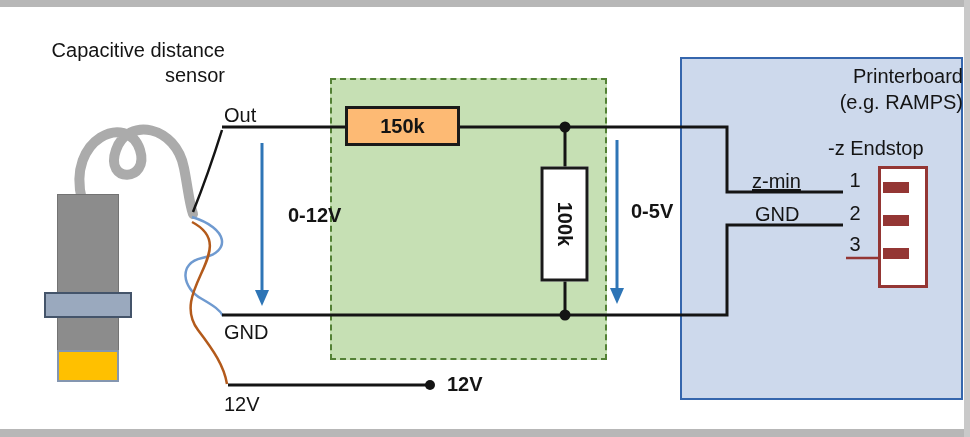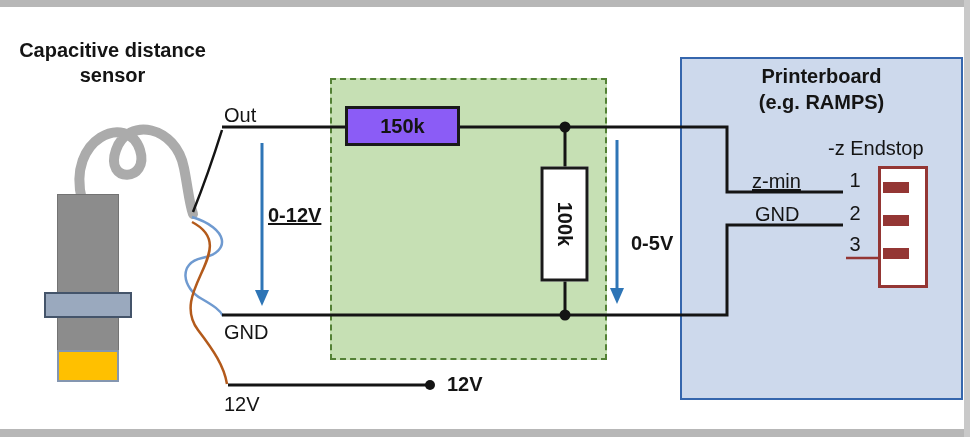--- a/index.html
+++ b/index.html
@@ -2,41 +2,41 @@
 <html><head>
 <meta charset="utf-8">
 <style>
   html,body { margin:0; padding:0; background:#e9e9e9; }
   .stage {
     position:relative; width:970px; height:437px; background:#ffffff;
     font-family:"Liberation Sans", sans-serif; color:#141414; overflow:hidden;
   }
   .lbl { position:absolute; font-size:20px; line-height:1.25; white-space:nowrap; }
   .bold { font-weight:bold; }
-  .center { text-align:center; white-space:normal;font-weight:bold; }
+  .center { text-align:right; white-space:normal; }
 
   .frame-strip { position:absolute; background:#b7b7b7; }
   .frame-top    { left:0; top:0; width:970px; height:7px; }
   .frame-bottom { left:0; bottom:0; width:970px; height:8px; }
   .frame-right  { right:0; top:0; width:6px; height:437px; background:#c9c9c9; }
 
   .pcb-box {
     position:absolute; left:330px; top:78px; width:277px; height:282px;
     background:#c6e0b4; border:2px dashed #538135; box-sizing:border-box;
   }
   .board-box {
     position:absolute; left:680px; top:57px; width:283px; height:343px;
     background:#cdd9ec; border:2px solid #3566ad; box-sizing:border-box;
   }
 
   .wire-layer { position:absolute; left:0; top:0; pointer-events:none; }
 
   .resistor-h {
     position:absolute; left:345px; top:106px; width:115px; height:40px;
-    background:#8b5cf6; border:3px solid #1a1a1a; box-sizing:border-box;
+    background:#fdba74; border:3px solid #1a1a1a; box-sizing:border-box;
     display:flex; align-items:center; justify-content:center;
     font-size:20px; font-weight:bold;
   }
   .resistor-v {
     position:absolute; left:507px; top:200px; width:115px; height:48px;
     transform:rotate(90deg);
     background:#ffffff; border:3px solid #1a1a1a; box-sizing:border-box;
     display:flex; align-items:center; justify-content:center;
     font-size:20px; font-weight:bold;
   }
@@ -114,22 +114,22 @@
   </div>
 
   <div class="lbl center" style="left:0; top:38px; width:225px;">Capacitive distance sensor</div>
 
 
   <div class="lbl" style="left:224px; top:103px;">Out</div>
   <div class="lbl" style="left:224px; top:320px;">GND</div>
   <div class="lbl" style="left:224px; top:392px;">12V</div>
   <div class="lbl bold" style="left:447px; top:372px;">12V</div>
 
-  <div class="lbl bold" style="left:268px; top:203px;text-decoration:underline;">0-12V</div>
-  <div class="lbl bold" style="left:631px; top:199px;margin-top:32px;">0-5V</div>
+  <div class="lbl bold" style="left:288px; top:203px;">0-12V</div>
+  <div class="lbl bold" style="left:631px; top:199px;">0-5V</div>
 
   <div class="lbl center" style="left:680px; top:90px; width:283px;">(e.g. RAMPS)</div>
   <div class="lbl center" style="left:680px; top:64px; width:283px;">Printerboard</div>
 
   <div class="lbl" style="left:828px; top:136px;text-align:center;">-z Endstop</div>
 
   <div class="lbl" style="left:752px; top:169px;text-decoration:underline;">z-min</div>
   <div class="lbl" style="left:755px; top:202px;">GND</div>
 
   <div class="pin-num" style="top:169px;">1</div>

